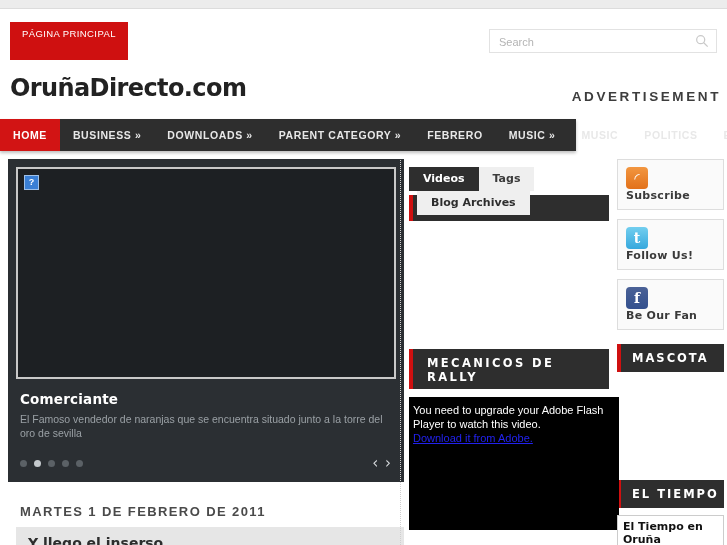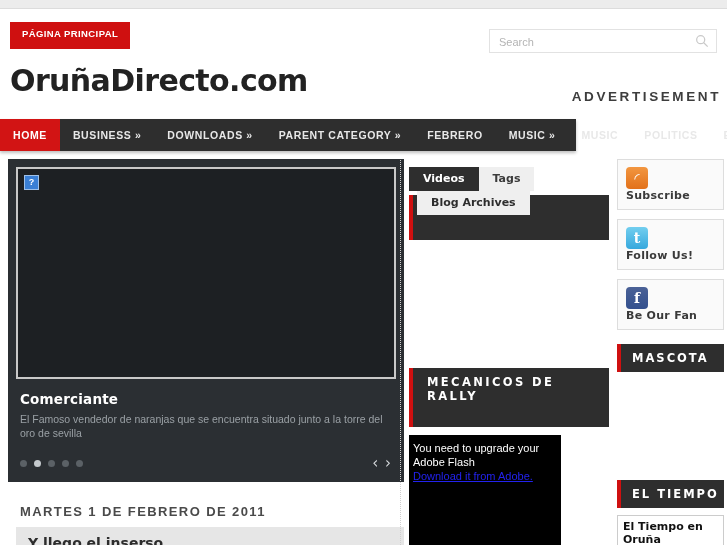--- a/index.html
+++ b/index.html
@@ -28,23 +28,23 @@
     position: relative;
     padding: 0 10px;
     height: 110px;
     box-sizing: border-box;
   }
   .home-btn {
     display: inline-block;
     background: #cf1010;
     color: #ffffff;
     font-size: 9.5px;
-    font-weight: bold;
+    font-weight: normal;
     letter-spacing: .4px;
-    padding: 7px 12px 10px 12px;
+    padding: 7px 12px 21px 12px;
     margin-top: 13px;
     line-height: 1;
   }
   .search-wrap {
     position: absolute;
     right: 10px;
     top: 20px;
     width: 228px;
     height: 24px;
     border: 1px solid #e2e2e2;
@@ -67,21 +67,21 @@
     position: absolute;
     right: 7px;
     top: 4px;
     width: 14px;
     height: 14px;
     opacity: .45;
   }
   .site-title {
     margin: 0;
     padding-top: 14px;
-    font-size: 30px;
+    font-size: 24px;
     font-weight: bold;
     letter-spacing: -0.6px;
     color: #222222;
     font-family: "DejaVu Sans", sans-serif;
   }
   .advert {
     position: absolute;
     right: 6px;
     top: 80px;
     font-size: 13.5px;
@@ -246,29 +246,29 @@
     margin-left: 8px;
     font-family: "DejaVu Sans", sans-serif;
   }
   .wtitle {
     background: #2e2e2e;
     border-left: 4px solid #cf1010;
     color: #ffffff;
     font-size: 11.5px;
     font-weight: bold;
     letter-spacing: 2.4px;
-    padding: 7px 0 24px 14px;
+    padding: 7px 0 5px 14px;
     box-sizing: border-box;
     width: 200px;
     font-family: "DejaVu Sans", sans-serif;
   }
   .w-musicon { position: relative; margin-top: -20px; }
   .flashbox {
     background: #000000;
-    width: 152px;
+    width: 210px;
     height: 133px;
     margin-top: 8px;
     color: #ffffff;
     font-size: 11px;
     line-height: 14px;
     padding: 6px 4px 0 4px;
     box-sizing: border-box;
   }
   .flashbox a { color: #2222ee; text-decoration: underline; }
   .spacer-musicon { height: 128px; }
@@ -408,20 +408,21 @@
 
     <div class="w-musicon">
       <div class="wtitle">MUSICON</div>
       <div class="spacer-musicon"></div>
     </div>
 
     <div>
       <div class="wtitle">MECANICOS DE RALLY</div>
       <div class="flashbox">
         <div>You need to upgrade your Adobe Flash</div>
+        <div>Player to watch this video.</div>
         <a href="#">Download it from Adobe.</a>
       </div>
     </div>
   </div>
 
   <div class="col-right">
     <div id="socials">
         <div class="social">
           <span class="sicon rss">
             <span>◜</span>

